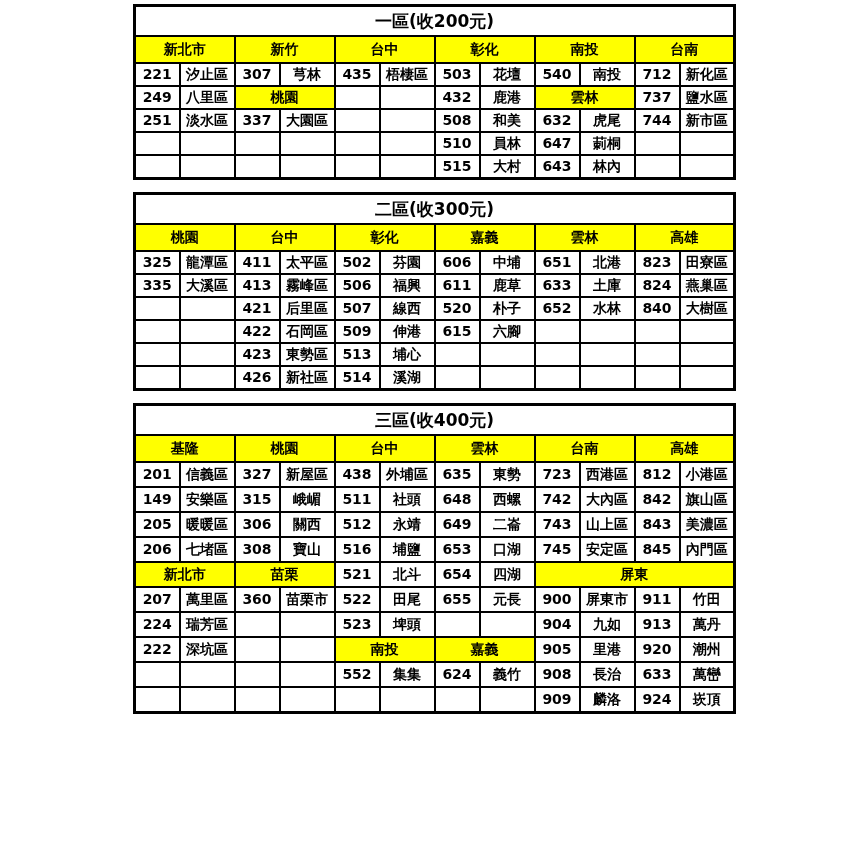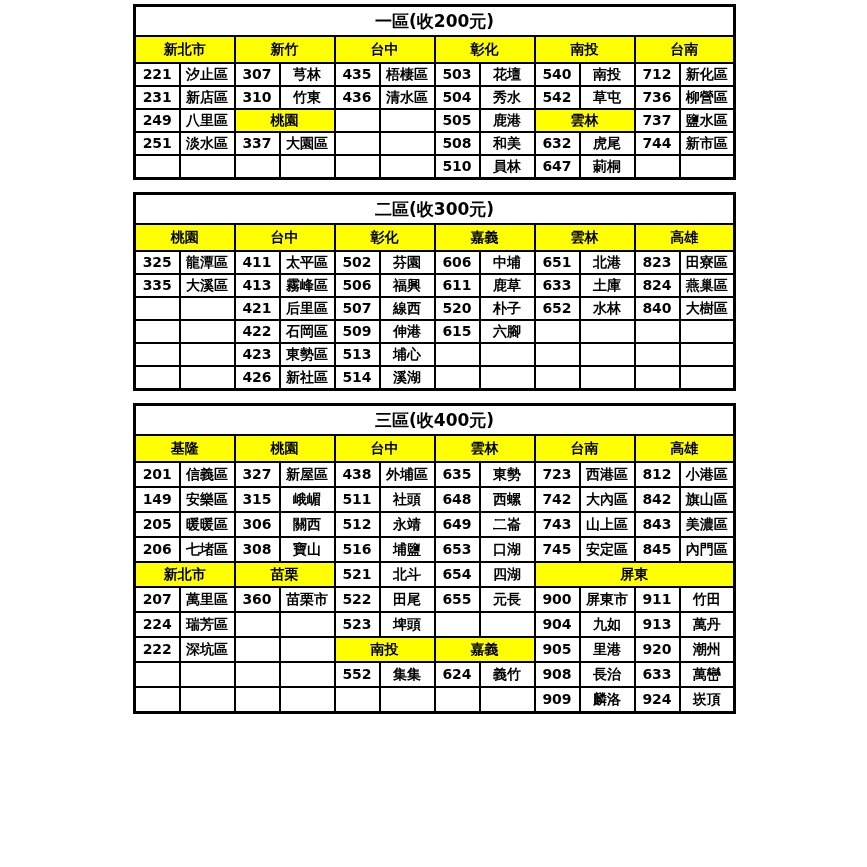--- a/index.html
+++ b/index.html
@@ -99,40 +99,26 @@
           <td class="code">435</td>
           <td class="name">梧棲區</td>
           <td class="code">503</td>
           <td class="name">花壇</td>
           <td class="code">540</td>
           <td class="name">南投</td>
           <td class="code">712</td>
           <td class="name">新化區</td>
         </tr>
         <tr>
-          <td class="code">231</td>
-          <td class="name">新店區</td>
-          <td class="code">310</td>
-          <td class="name">竹東</td>
-          <td class="code">436</td>
-          <td class="name">清水區</td>
-          <td class="code">504</td>
-          <td class="name">秀水</td>
-          <td class="code">542</td>
-          <td class="name">草屯</td>
-          <td class="code">736</td>
-          <td class="name">柳營區</td>
-        </tr>
-        <tr>
           <td class="code">249</td>
           <td class="name">八里區</td>
           <td class="region" colspan="2">桃園</td>
           <td class="code"></td>
           <td class="name"></td>
-          <td class="code">505</td>
+          <td class="code">432</td>
           <td class="name">鹿港</td>
           <td class="region" colspan="2">雲林</td>
           <td class="code">737</td>
           <td class="name">鹽水區</td>
         </tr>
         <tr>
           <td class="code">251</td>
           <td class="name">淡水區</td>
           <td class="code">337</td>
           <td class="name">大園區</td>
@@ -149,20 +135,34 @@
           <td class="code"></td>
           <td class="name"></td>
           <td class="code"></td>
           <td class="name"></td>
           <td class="code"></td>
           <td class="name"></td>
           <td class="code">510</td>
           <td class="name">員林</td>
           <td class="code">647</td>
           <td class="name">莿桐</td>
+          <td class="code"></td>
+          <td class="name"></td>
+        </tr>
+        <tr>
+          <td class="code"></td>
+          <td class="name"></td>
+          <td class="code"></td>
+          <td class="name"></td>
+          <td class="code"></td>
+          <td class="name"></td>
+          <td class="code">515</td>
+          <td class="name">大村</td>
+          <td class="code">643</td>
+          <td class="name">林內</td>
           <td class="code"></td>
           <td class="name"></td>
         </tr>
       </tbody>
   </table>
 
   <table class="zone-table">
     <colgroup>
       <col style="width:45px">
         <col style="width:55px">

